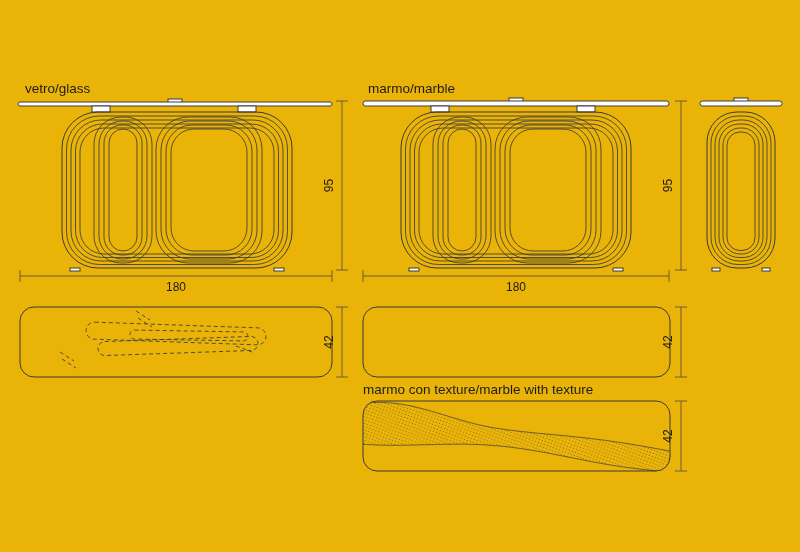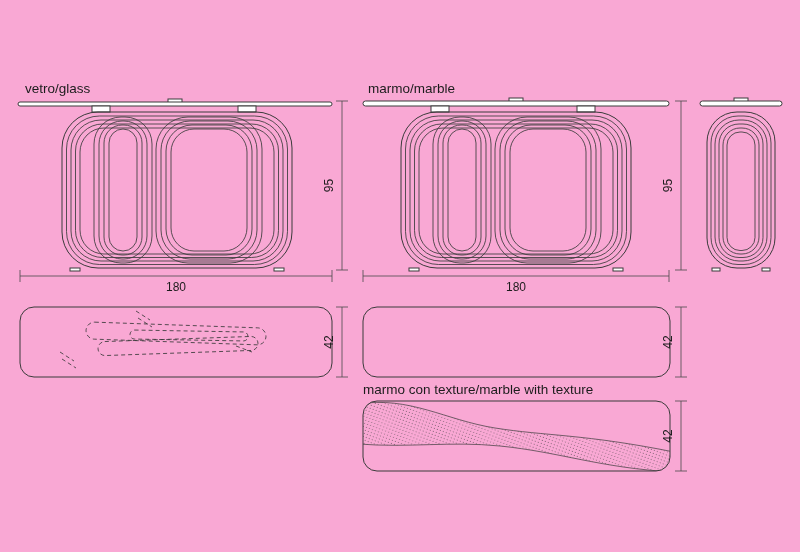--- a/index.html
+++ b/index.html
@@ -1,19 +1,19 @@
 <!DOCTYPE html>
 <html><head>
 <meta charset="utf-8">
 <style>
   html,body{margin:0;padding:0;background:#ffffff;}
   .sheet{
     position:relative;
     width:800px;height:552px;
-    background:#f9a8d4;
+    background:#eab308;
     font-family:"Liberation Sans", sans-serif;
     overflow:hidden;
   }
   svg .ln{fill:none;stroke:#3b3b3b;stroke-width:1;}
   svg .thin{stroke-width:.85;}
   svg .dash{stroke-dasharray:4 3;}
   svg .dim{fill:none;stroke:#4a4a4a;stroke-width:.8;}
   svg .fillw{fill:#ffffff;stroke:#3b3b3b;stroke-width:1;}
   svg text{fill:#1c1c1c;}
   .lbl{font:13.5px "Liberation Sans", sans-serif;}

